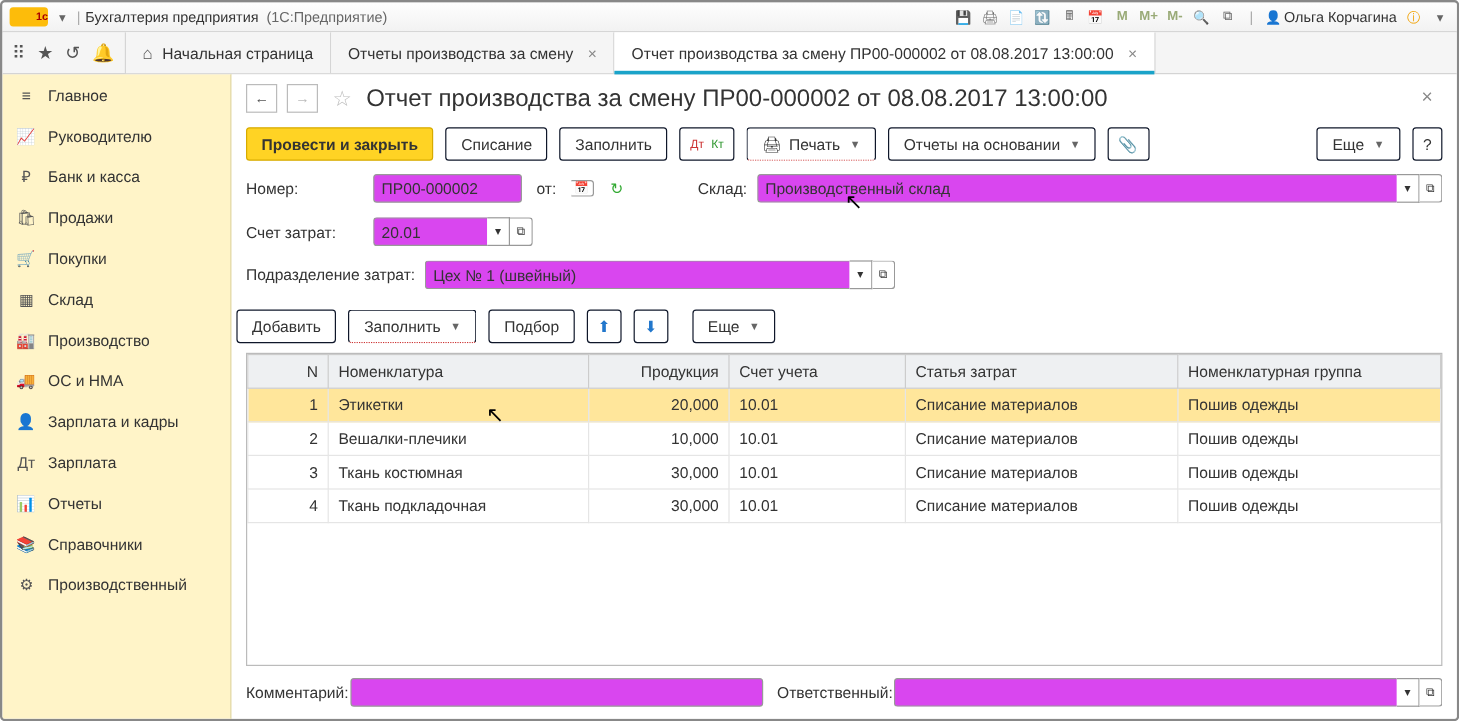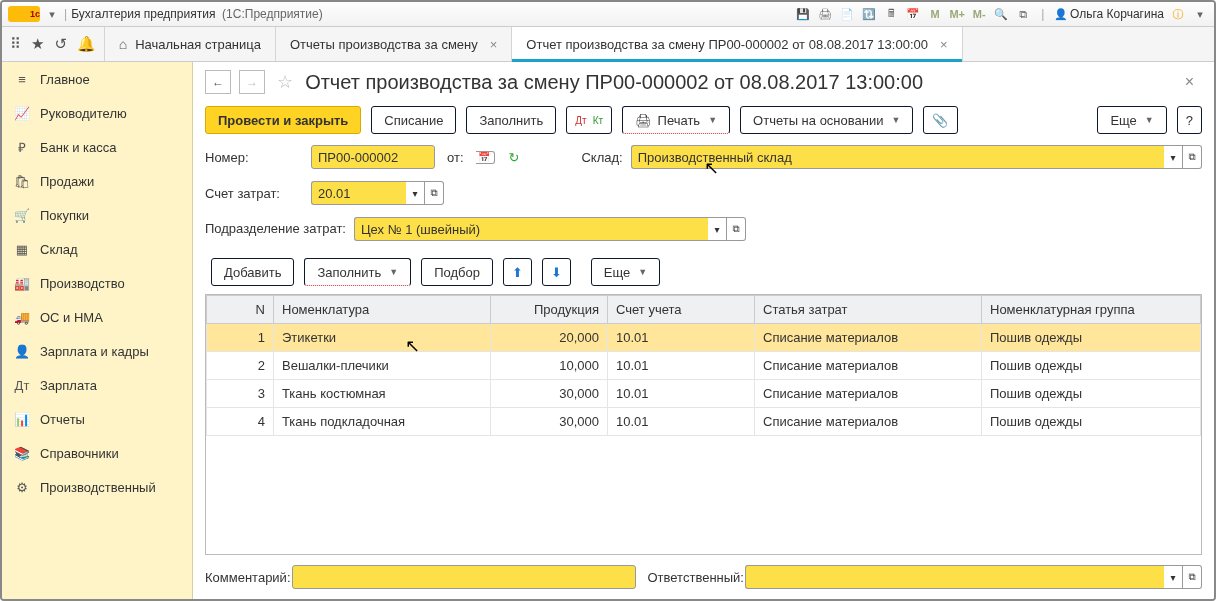--- a/index.html
+++ b/index.html
@@ -38,33 +38,33 @@
 .toolbar{display:flex;align-items:center;padding:4px 12px 8px;gap:10px;flex-wrap:wrap}
 .btn{height:26px;border:1px solid #0f172a;background:#fff;padding:0 12px;display:inline-flex;align-items:center;font-size:13px;border-radius:3px;gap:6px}
 .btn.primary{background:#ffd324;border-color:#d7ab00;font-weight:bold}
 .btn .car{font-size:9px;color:#666;margin-left:2px}
 .btn.iconly{padding:0 8px}
 .toolbar .spacer{flex:1}
 
 .form{padding:0 12px}
 .row{display:flex;align-items:center;min-height:30px;margin-bottom:6px;gap:8px;font-size:13px}
 .lbl{min-width:98px;color:#333}
-.input{height:22px;border:1px solid #999;background:#fde047;padding:0 6px;display:inline-flex;align-items:center;border-radius:3px;font-size:13px}
+.input{height:22px;border:1px solid #999;background:#d946ef;padding:0 6px;display:inline-flex;align-items:center;border-radius:3px;font-size:13px}
 .combo{display:inline-flex;align-items:stretch}
 .combo .input{border-right:none;border-radius:3px 0 0 3px}
 .combo .cbtn{width:18px;border:1px solid #999;border-left:none;display:inline-flex;align-items:center;justify-content:center;font-size:10px;background:#fff}
 .combo .cbtn:last-child{border-radius:0 3px 3px 0}
 .dunder{border-bottom:1px dotted #c33}
 
 .tabs{display:flex;border-bottom:1px solid #aaa;margin:4px 12px 0}
 .tabs .t{padding:6px 14px;border:1px solid #aaa;border-bottom:none;margin-right:-1px;background:#f3f3f3;font-size:13px;border-radius:3px 3px 0 0}
 .tabs .t.active{background:#fff;position:relative}
 .tabs .t.active::after{content:"";position:absolute;left:0;right:0;bottom:-1px;height:2px;background:#fff}
 
-.subtb{display:flex;align-items:flex-start;padding:8px 18px;gap:10px}
+.subtb{display:flex;align-items:flex-start;padding:8px 4px;gap:10px}
 
 .tblwrap{margin:0 12px;border:1px solid #bbb;flex:1;min-height:150px;overflow:auto}
 table{border-collapse:collapse;width:100%;font-size:13px}
 th{background:#eef0f2;border:1px solid #ccc;padding:6px 8px;text-align:left;font-weight:normal;color:#333}
 td{border:1px solid #e5e5e5;padding:6px 8px}
 tbody tr.sel td{background:#ffe69b}
 td.num,th.num{text-align:right}
 
 .footer{display:flex;align-items:center;padding:10px 12px;gap:1px}
 .cursor{position:absolute;pointer-events:none;font-size:18px;color:#000}

